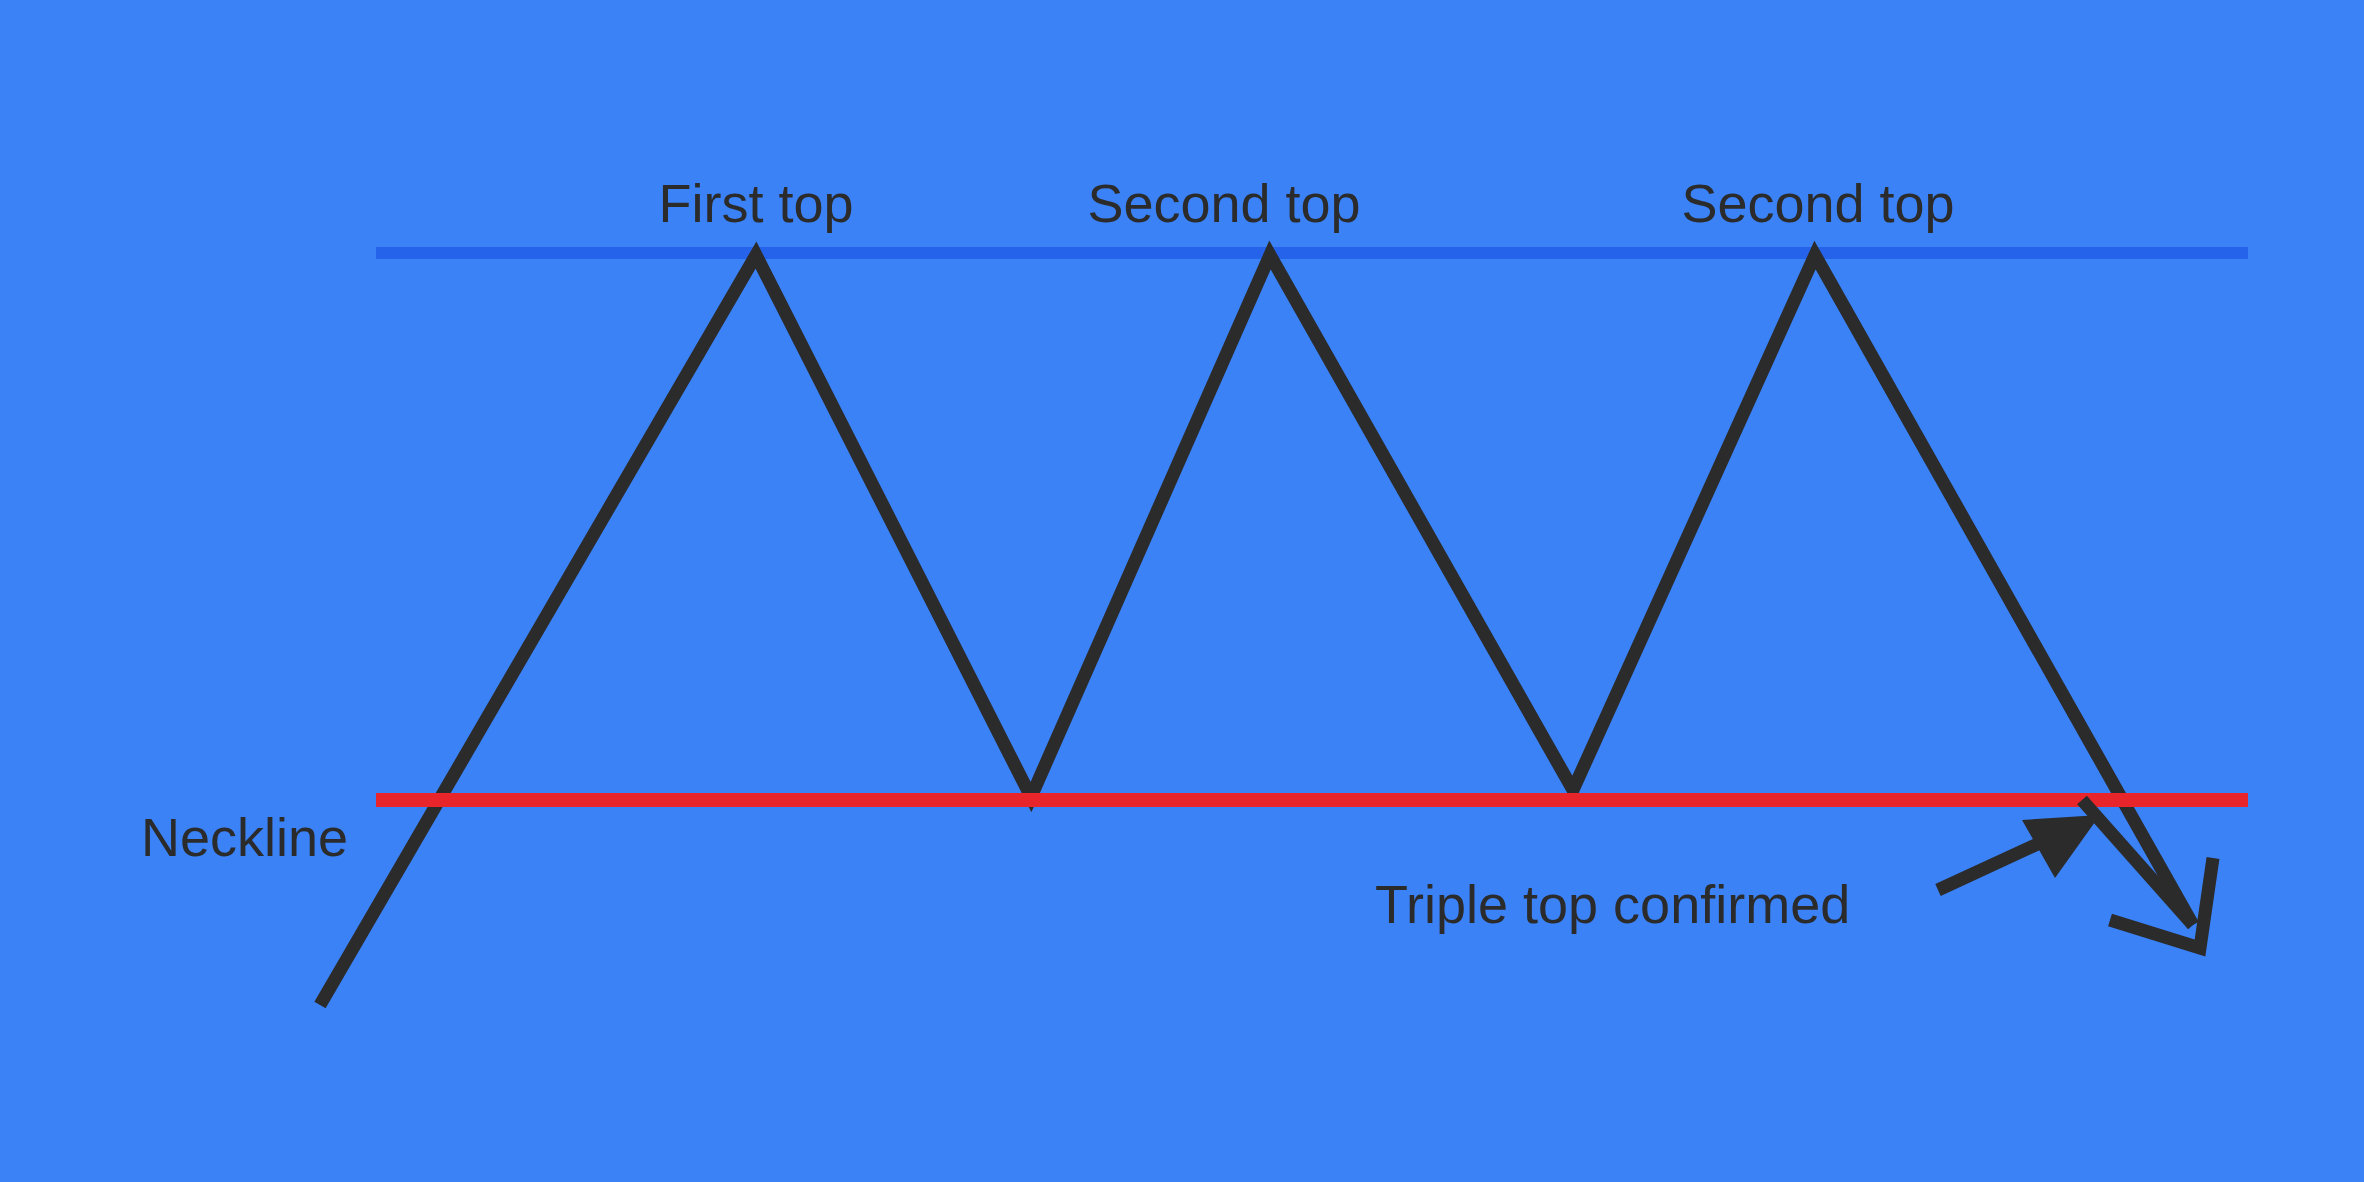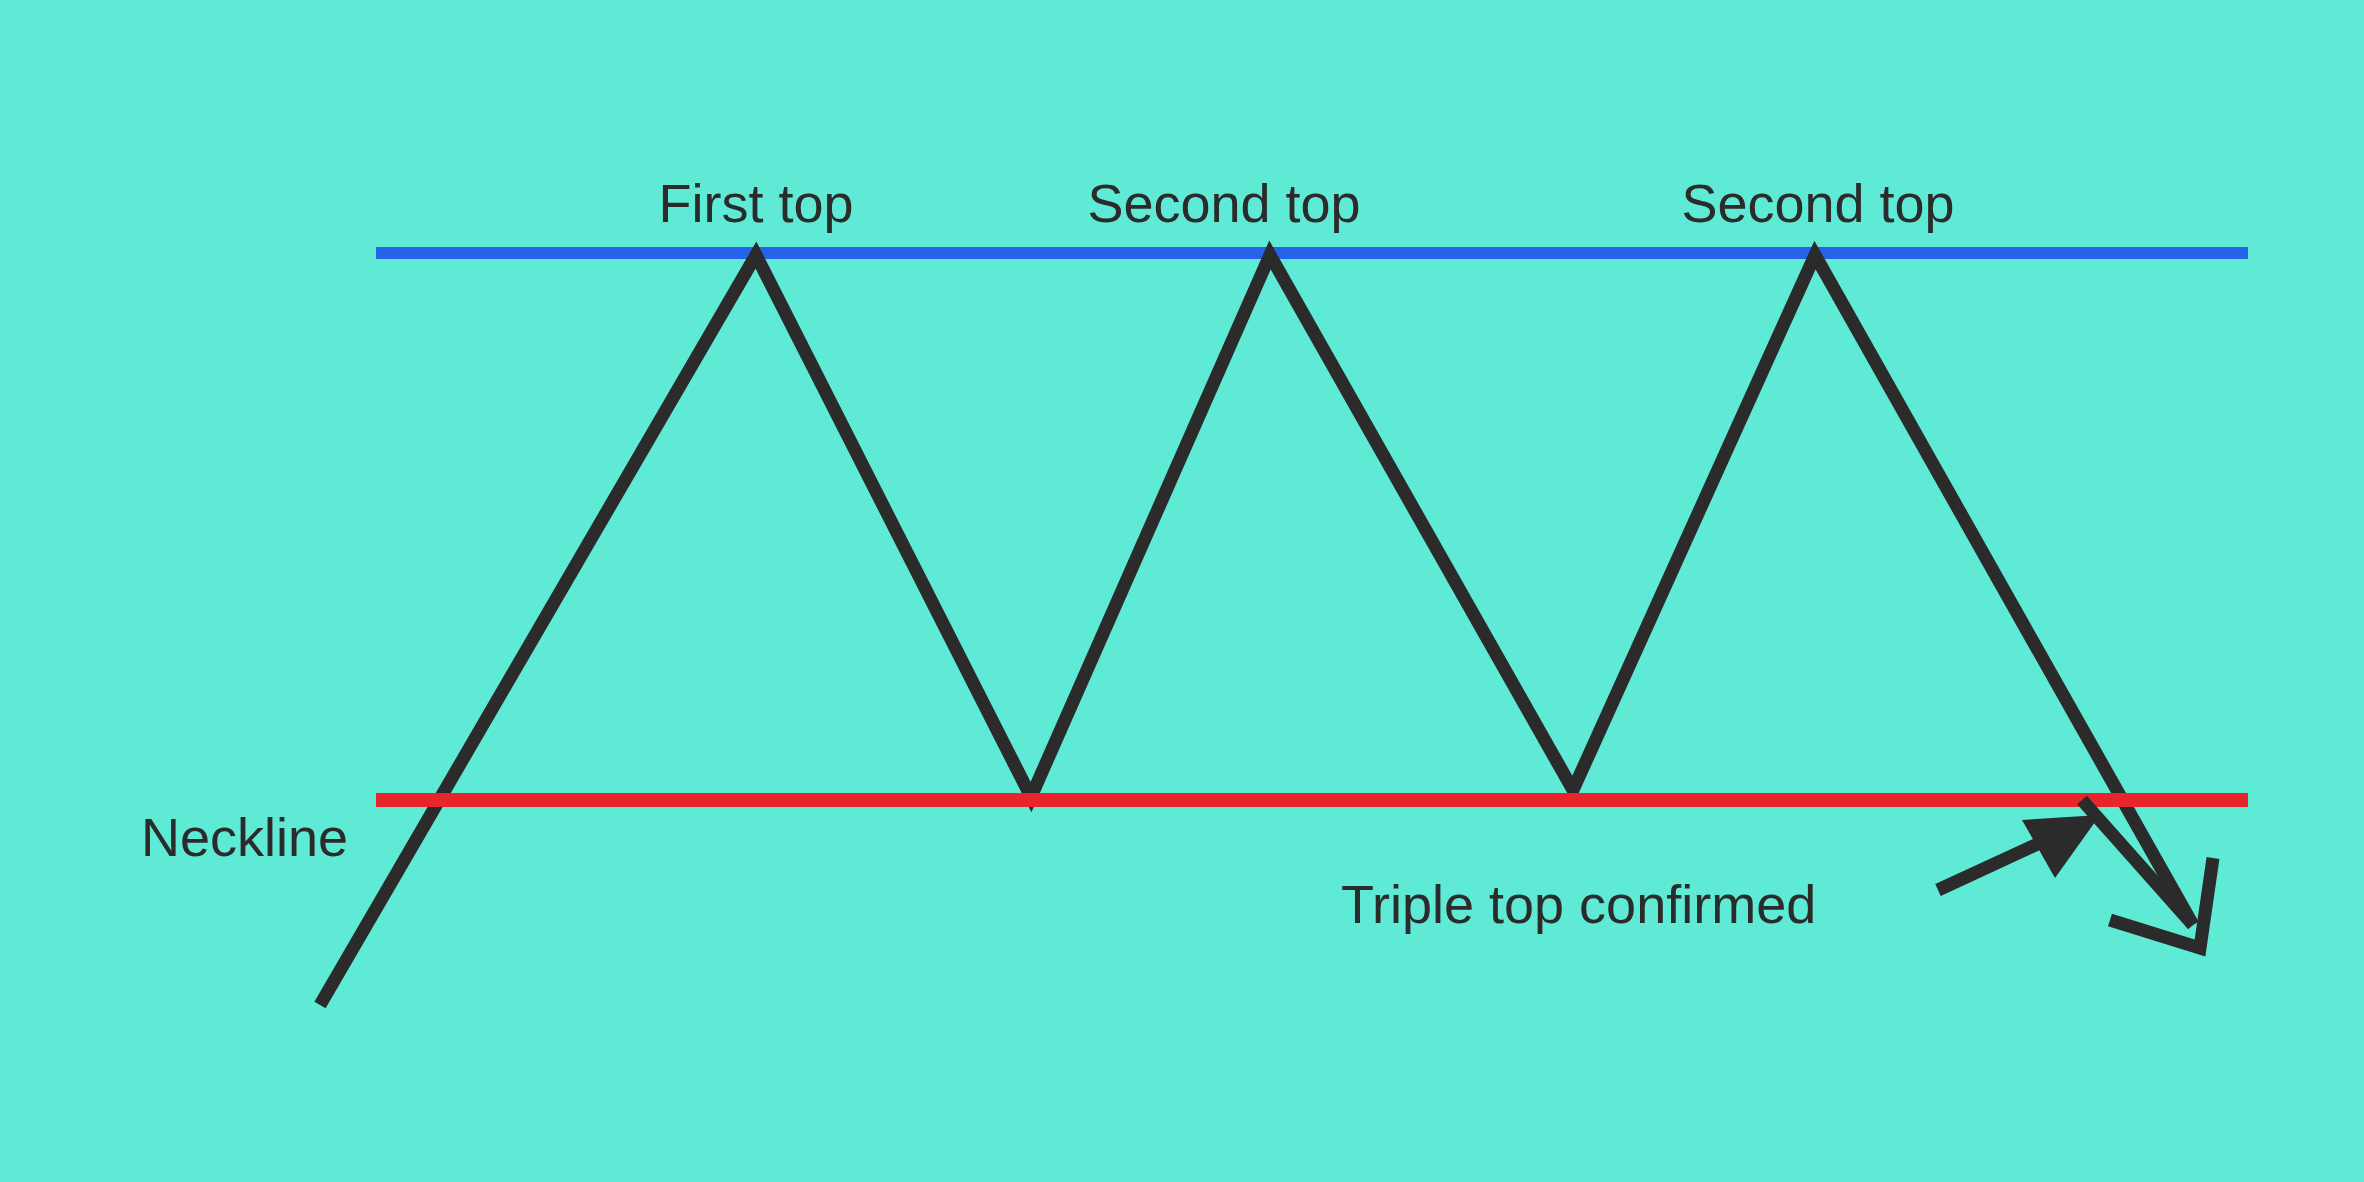--- a/index.html
+++ b/index.html
@@ -4,21 +4,21 @@
 <style>
   html, body {
     margin: 0;
     padding: 0;
     background: #ffffff;
   }
   #canvas {
     position: relative;
     width: 2364px;
     height: 1182px;
-    background: #5eead4;
+    background: #3b82f6;
     overflow: hidden;
     font-family: "Liberation Sans", sans-serif;
     text-align: right;
   }
   #chart-svg {
     position: absolute;
     left: 0;
     top: 0;
     width: 2364px;
     height: 1182px;
@@ -36,21 +36,21 @@
     transform: translateX(-50%);
   }
   .lbl-right {
     transform: translateX(-100%);
     margin-top: 40px;
   }
   #label-first-top  { left: 756px;  top: 176px; }
   #label-second-top { left: 1224px; top: 176px; }
   #label-third-top  { left: 1818px; top: 176px; }
   #label-neckline   { left: 348px;  top: 770px; }
-  #label-confirmed  { left: 1341px; top: 877px; }
+  #label-confirmed  { left: 1375px; top: 877px; }
 </style>
 </head>
 <body>
 
 <div id="canvas">
 
   <svg id="chart-svg" viewBox="0 0 2364 1182">
 
     <line x1="376" y1="253" x2="2248" y2="253" stroke="#2563eb" stroke-width="12" stroke-linecap="butt"></line>
 

